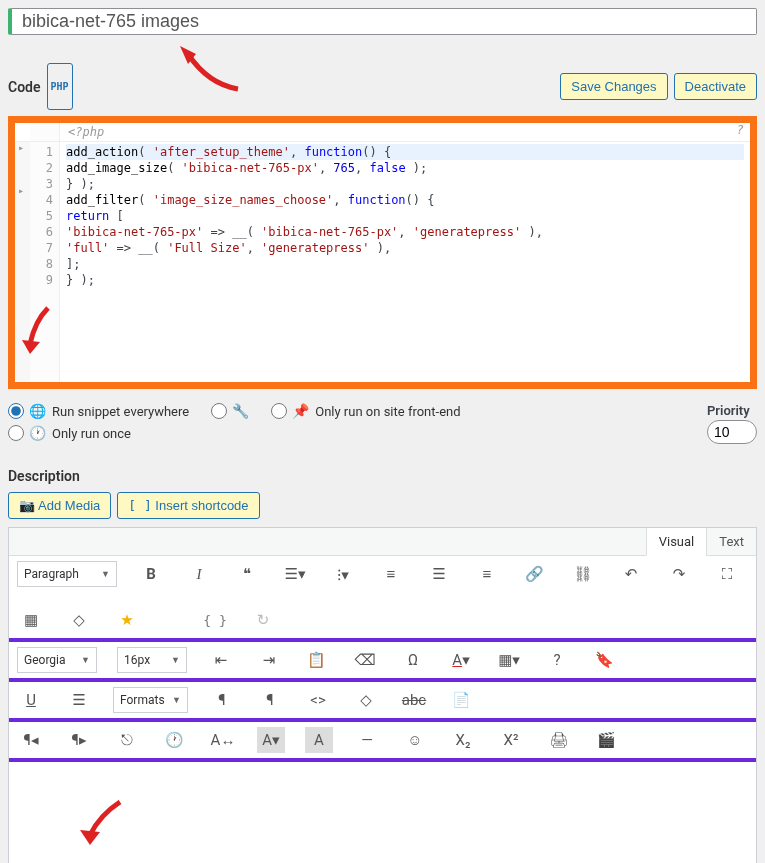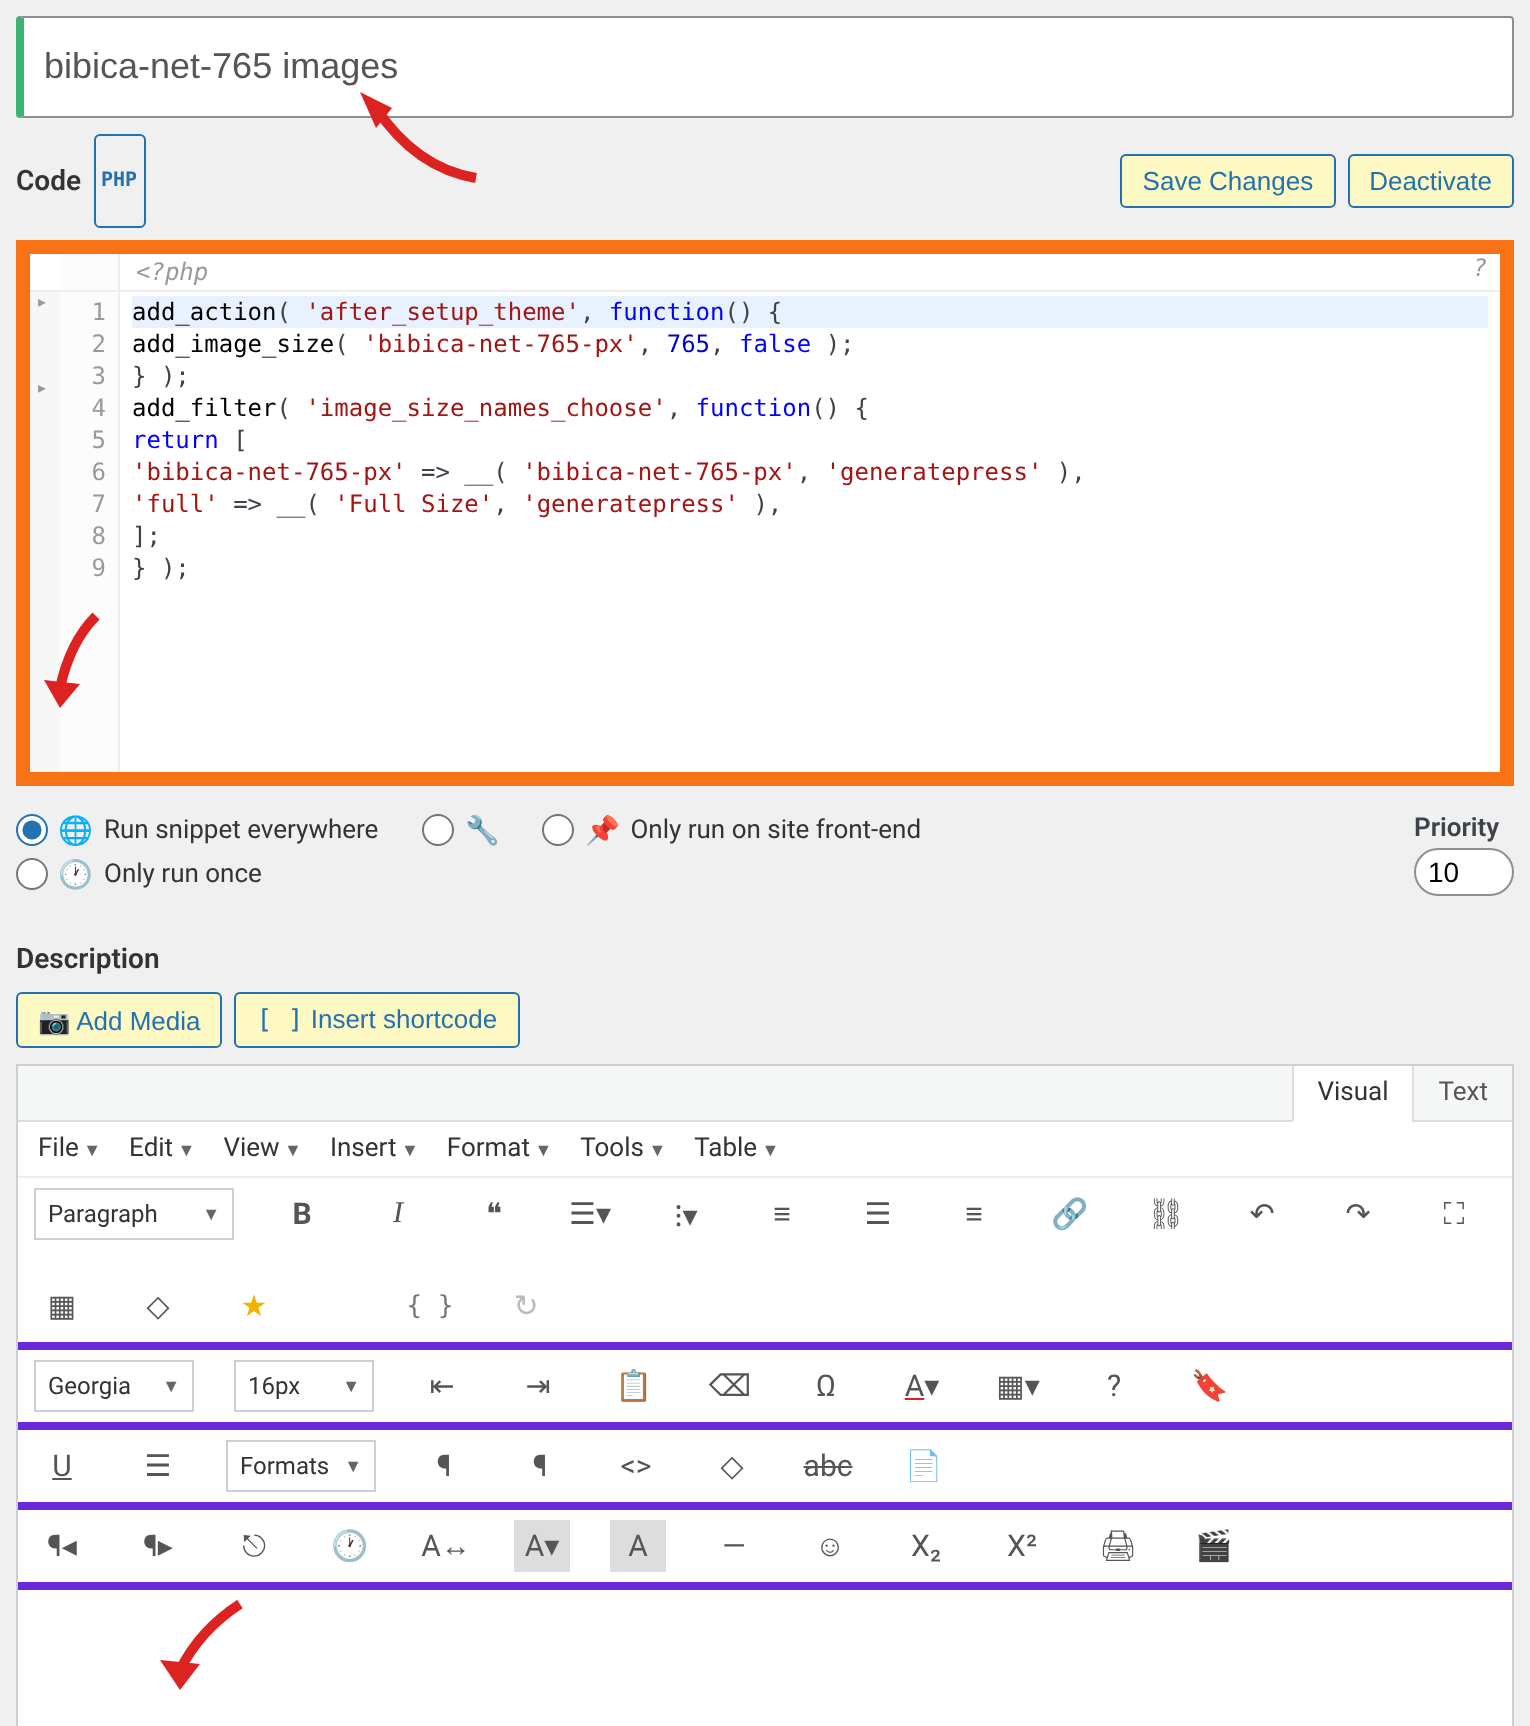--- a/index.html
+++ b/index.html
@@ -1,18 +1,18 @@
 <!DOCTYPE html>
 <html><head>
 <meta charset="utf-8">
 <style>
 * { box-sizing: border-box; margin: 0; padding: 0; }
 body { font-family: -apple-system, BlinkMacSystemFont, "Segoe UI", Roboto, sans-serif; font-size: 13px; background: #f0f0f1; color: #3c434a; padding: 8px; width: 765px; }
 
-.title-input { width: 100%; padding: 14px 10px; font-size: 18px; border: 1px solid #8c8f94; border-left: 4px solid #3cb371; border-radius: 2px; background: #fff; color: #555; margin-bottom: 8px; }
+.title-input { width: 100%; padding: 2px 10px; font-size: 18px; border: 1px solid #8c8f94; border-left: 4px solid #3cb371; border-radius: 2px; background: #fff; color: #555; margin-bottom: 28px; }
 
 .code-header { display: flex; justify-content: space-between; align-items: center; margin-bottom: 6px; }
 .code-header h3 { font-size: 14px; font-weight: 600; color: #333; display: flex; align-items: center; gap: 6px; justify-content: center; }
 .php-tag { font-size: 10px; color: #2271b1; border: 1px solid #2271b1; border-radius: 3px; padding: 17px 3px; font-weight: bold; font-family: monospace; }
 .btn { border: 1px solid #2271b1; color: #2271b1; background: #fef9c3; padding: 5px 10px; font-size: 13px; border-radius: 3px; cursor: pointer; }
 .header-btns { display: flex; gap: 6px; }
 
 .code-box { background: #fff; border: 7px solid #f97316; font-family: Consolas, Monaco, monospace; font-size: 12px; margin-bottom: 14px; }
 .code-top { display: flex; border-bottom: 1px solid #eee; }
 .code-fold { width: 15px; }
@@ -167,29 +167,20 @@
 <h3 class="section-h">Description</h3>
 <div class="media-row">
   <button class="btn"><span>📷</span> <span>Add Media</span></button>
   <button class="btn"><span style="font-family:monospace">[ ]</span> <span>Insert shortcode</span></button>
 </div>
 
 <div class="editor">
   <div class="ed-tabs">
     <div class="ed-tab active">Visual</div>
     <div class="ed-tab">Text</div>
-  </div>
-  <div class="ed-menu">
-    <span>File</span>
-    <span>Edit</span>
-    <span>View</span>
-    <span>Insert</span>
-    <span>Format</span>
-    <span>Tools</span>
-    <span>Table</span>
   </div>
 
   <div class="ed-toolbar">
     <div class="ed-sel" style="min-width:100px">Paragraph</div>
     <span class="ed-btn" style="font-weight:bold">B</span>
     <span class="ed-btn" style="font-style:italic;font-family:serif">I</span>
     <span class="ed-btn">❝</span>
     <span class="ed-btn">☰▾</span>
     <span class="ed-btn">⁝▾</span>
     <span class="ed-btn">≡</span>

